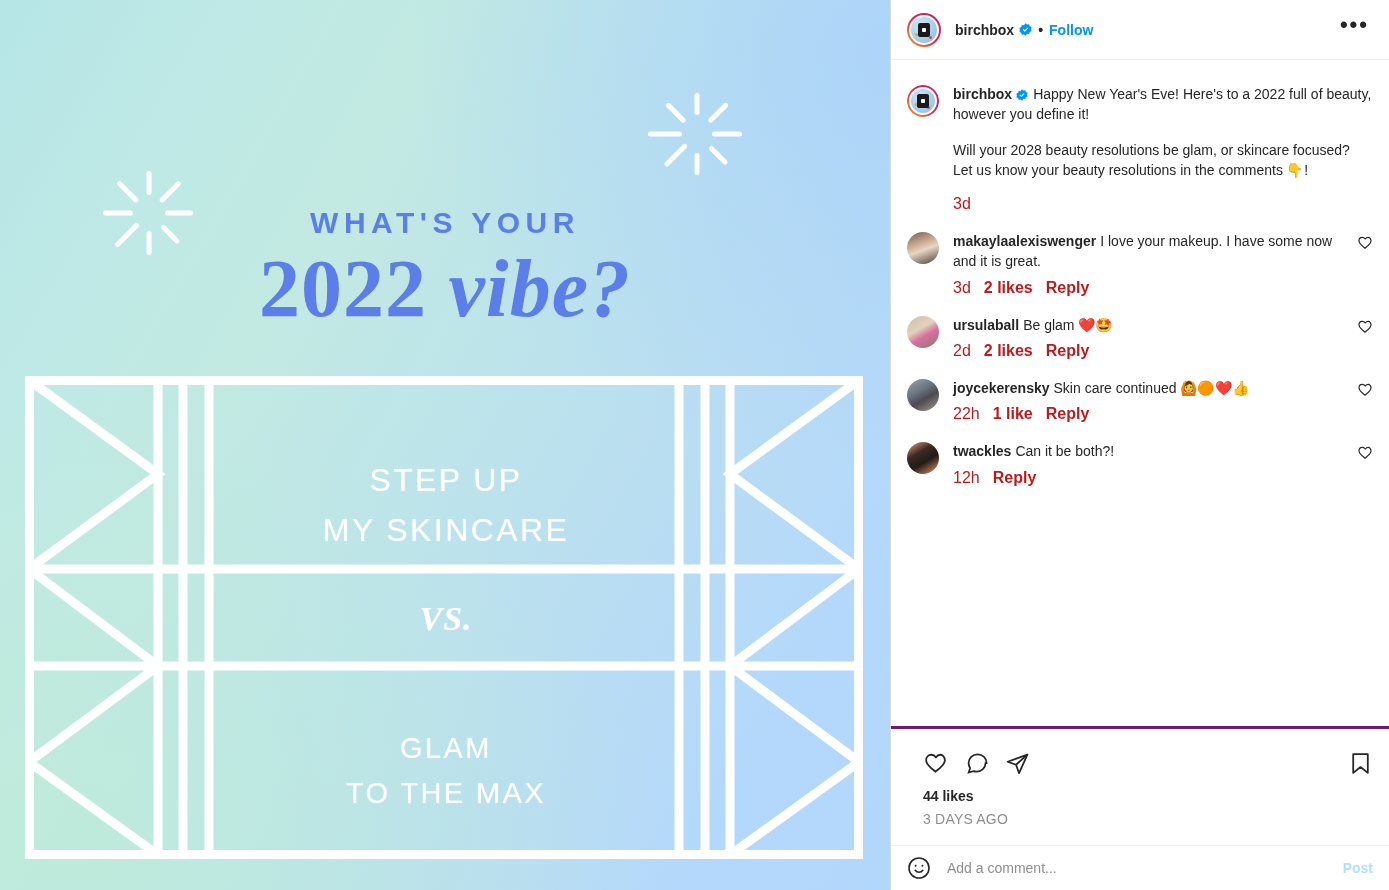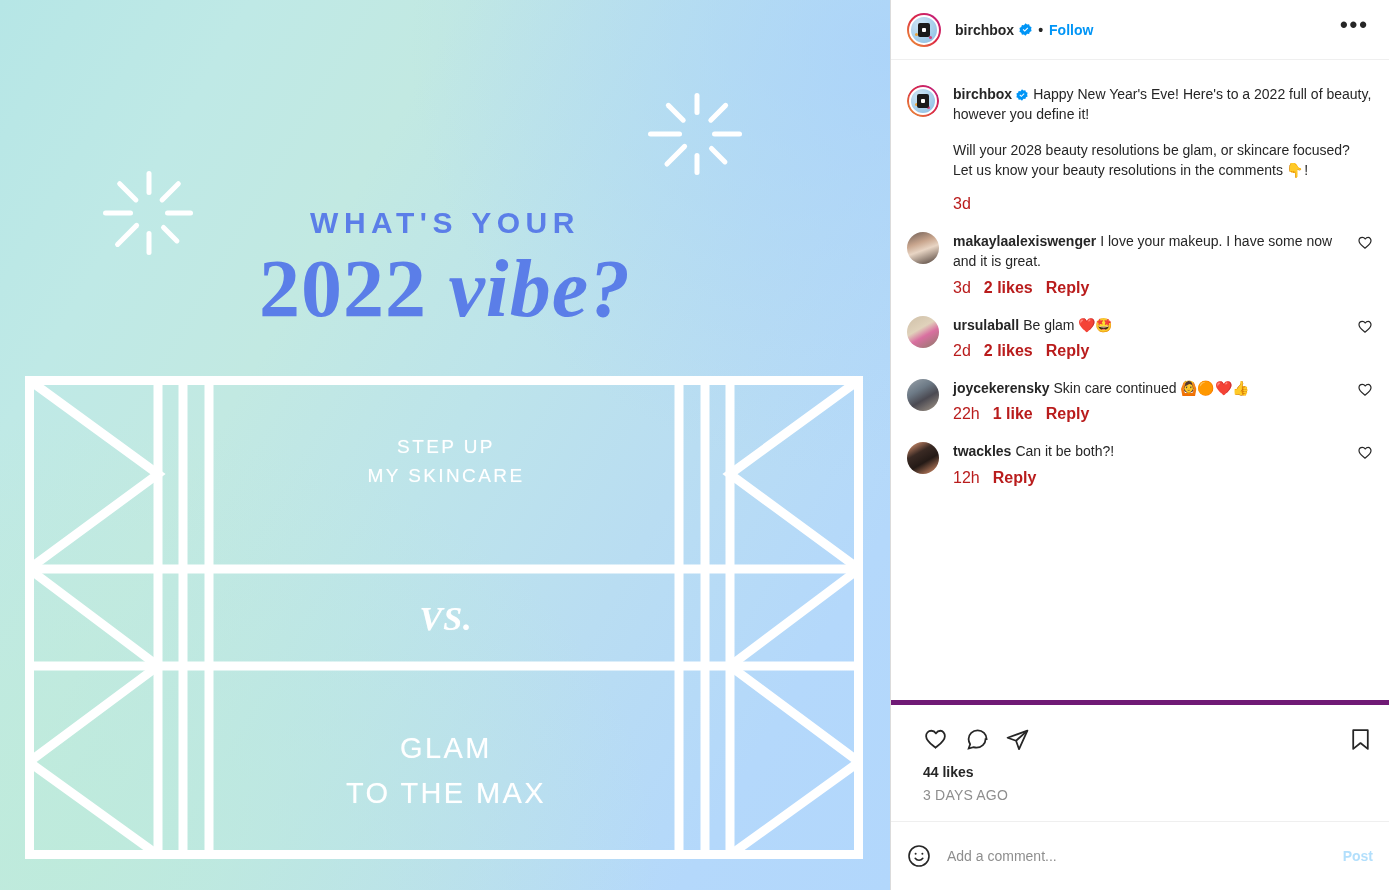--- a/index.html
+++ b/index.html
@@ -97,21 +97,21 @@
     left: 166px;
     width: 560px;
     text-align: center;
     color: #ffffff;
     font-family: "Liberation Sans", sans-serif;
     font-weight: 400;
     letter-spacing: 2.4px;
     text-shadow: 0 0 1px rgba(255,255,255,.55);
     z-index: 4;
   }
-  .pt-skincare { top: 432px; font-size: 19px; line-height: 1.55; }
+  .pt-skincare { top: 456px; font-size: 32px; line-height: 1.55; }
   .pt-vs {
     top: 600px; font-size: 34px; font-style: italic; letter-spacing: 1px;
     font-family: "Liberation Serif", serif; font-weight: 700;
   }
   .pt-glam { top: 726px; font-size: 29px; line-height: 1.55; }
 
   
   #side {
     width: 499px;
     flex: 0 0 499px;
@@ -189,21 +189,21 @@
     cursor: pointer;
     padding: 0 4px 10px 4px;
     font-weight: 700;
   }
 
   
   .comments-area {
     flex: 1 1 auto;
     overflow-y: auto;
     padding: 16px 16px 16px 16px;
-    border-bottom: 5px solid #701a75;
+    border-bottom: 3px solid #701a75;
   }
   .comment-row { display: flex; margin-bottom: 18px; align-items: flex-start; }
   .c-avatar {
     width: 32px; height: 32px; border-radius: 50%;
     flex: 0 0 32px; margin-right: 14px; margin-top: 1px;
     overflow: hidden;
     background: #ddd;
   }
   .c-body { flex: 1 1 auto; min-width: 0; }
   .c-text {
@@ -248,21 +248,21 @@
   .likes-count { font-weight: 700; font-size: 14px; margin: 8px 0 0 0; color:#262626; cursor:pointer;}
   .post-time { font-size: 14px; color: #8e8e8e; letter-spacing: .2px; margin-top: 7px; text-transform: uppercase; }
 
   
   .add-comment {
     flex: 0 0 auto;
     border-top: 1px solid #efefef;
     display: flex;
     align-items: center;
     padding: 14px 16px;
-    height: 69px;
+    height: 45px;
   }
   .emoji-btn { cursor: pointer; flex: 0 0 24px; display:flex; color:#262626;}
   .comment-input {
     flex: 1 1 auto;
     border: none;
     outline: none;
     font-size: 14px;
     font-family: "Liberation Sans", sans-serif;
     color: #262626;
     margin-left: 14px;

